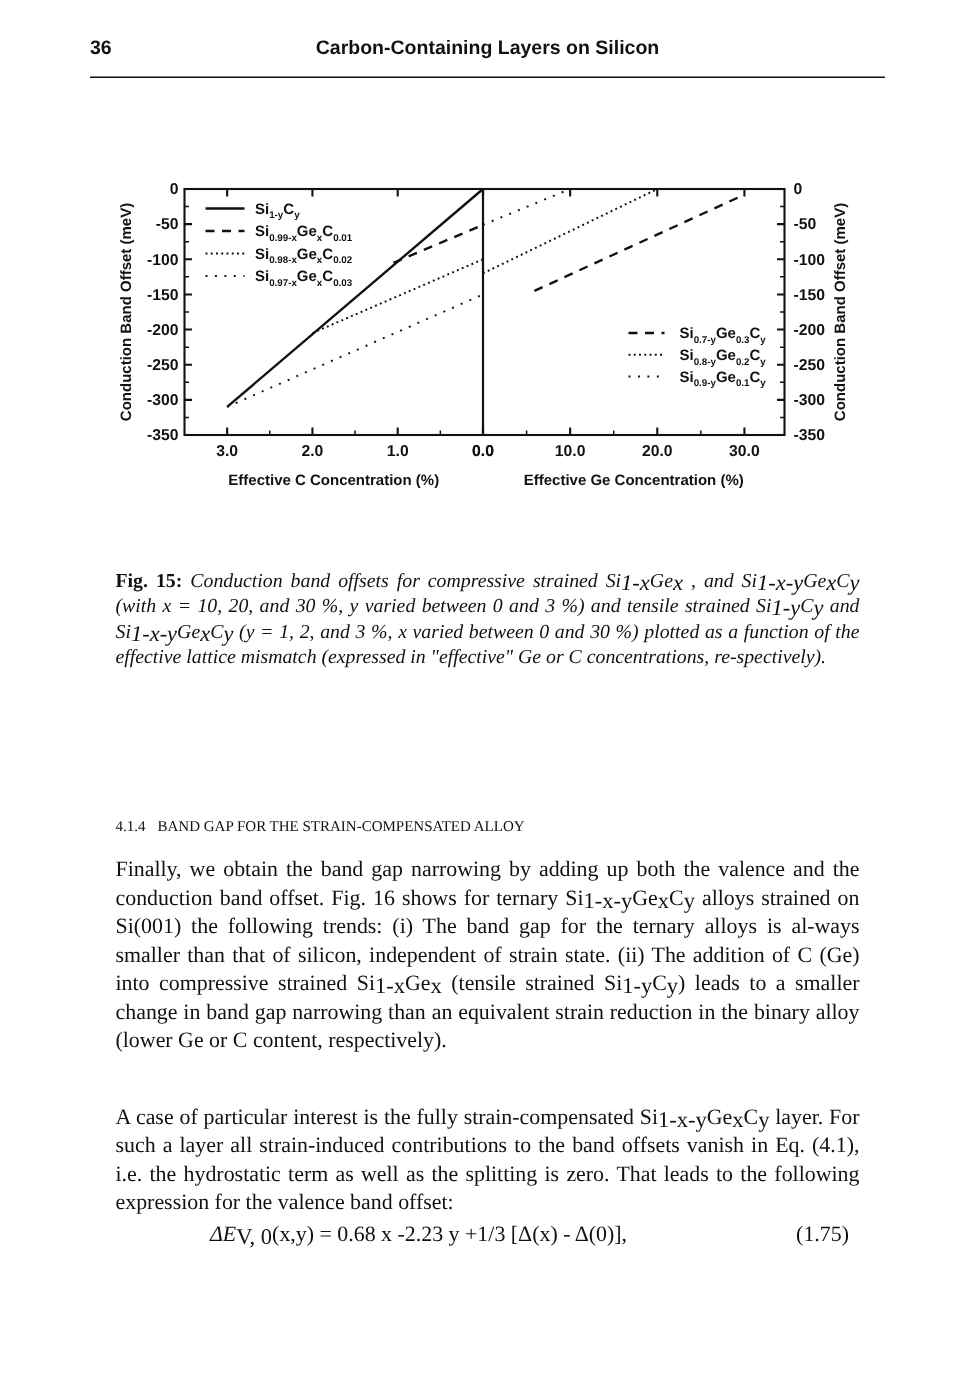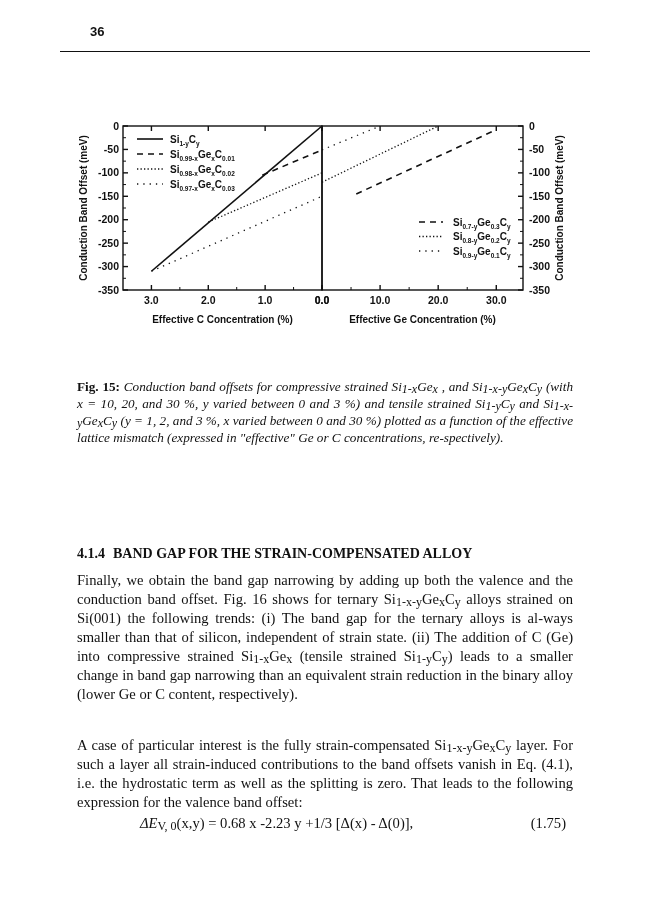--- a/index.html
+++ b/index.html
@@ -1,49 +1,50 @@
 <!DOCTYPE html>
 <html><head>
 <meta charset="utf-8">
 <style>
   html, body { margin: 0; padding: 0; background: #ffffff; }
   body { width: 650px; height: 920px; position: relative; overflow: hidden; color: #111; }
   .running-head { position: absolute; left: 60px; top: 20px; width: 530px; height: 22px;
     font-family: "Liberation Sans", sans-serif; font-weight: bold; font-size: 13px; }
-  .running-head .pnum { position: absolute; left: 0; top: 4px; margin-left: 30px; }
+  .running-head .pnum { position: absolute; left: 0; top: 4px; }
   .running-head .rtitle { position: absolute; left: 0; right: 0; top: 4px; text-align: center; }
   .head-rule { position: absolute; left: 60px; top: 51px; width: 530px; height: 0; border-top: 1.5px solid #111; }
 
   #figure { position: absolute; left: 70px; top: 110px; width: 520px; height: 225px; }
   #figure text { font-family: "Liberation Sans", sans-serif; font-weight: bold; fill: #111; }
 
   .caption { position: absolute; left: 77px; top: 378px; width: 496px;
     font-family: "Liberation Serif", serif; font-size: 13.2px; line-height: 17px;
     font-style: italic; text-align: justify; }
   .caption .lbl { font-style: normal; font-weight: bold; font-family: Liberation Serif, serif; }
 
   .section { position: absolute; left: 77px; top: 546px; font-family: "Liberation Serif", serif;
-    font-weight: bold; font-size: 14px; }
+    font-weight: normal; font-size: 10px; }
   .section .num { margin-right: 8px; }
 
   .para { position: absolute; left: 77px; width: 496px; font-family: "Liberation Serif", serif;
     font-size: 14.6px; line-height: 19px; text-align: justify; }
   .p1 { top: 571px; font-family: Liberation Serif, serif; }
   .p2 { top: 736px; }
-  sub { font-size: 12px; vertical-align: -2px; line-height: 0; }
+  sub { font-size: 15px; vertical-align: -2px; line-height: 0; }
 
   .eq { position: absolute; left: 140px; top: 815px; width: 430px; font-family: "Liberation Serif", serif; font-size: 14.6px; }
   .eq .lhs-sym { font-style: italic; }
   .eq .eqnum { position: absolute; right: 4px; top: 0; }
 </style>
 </head>
 <body>
 
 <div class="running-head">
   <span class="pnum">36</span>
+  <span class="rtitle">Carbon-Containing Layers on Silicon</span>
 </div>
 <div class="head-rule"></div>
 
 <svg id="figure" viewBox="0 0 520 225" xmlns="http://www.w3.org/2000/svg">
     <rect x="53" y="16" width="199" height="164" fill="none" stroke="#111" stroke-width="1.4"></rect>
     <line x1="81.42857142857143" y1="180" x2="81.42857142857143" y2="175" stroke="#111" stroke-width="1.4"></line>
     <line x1="81.42857142857143" y1="16" x2="81.42857142857143" y2="21" stroke="#111" stroke-width="1.4"></line>
     <text x="81.42857142857143" y="194" font-size="10.5" text-anchor="middle">3.0</text>
     <line x1="109.85714285714286" y1="180" x2="109.85714285714286" y2="177" stroke="#111" stroke-width="1"></line>
     <line x1="138.28571428571428" y1="180" x2="138.28571428571428" y2="175" stroke="#111" stroke-width="1.4"></line>

